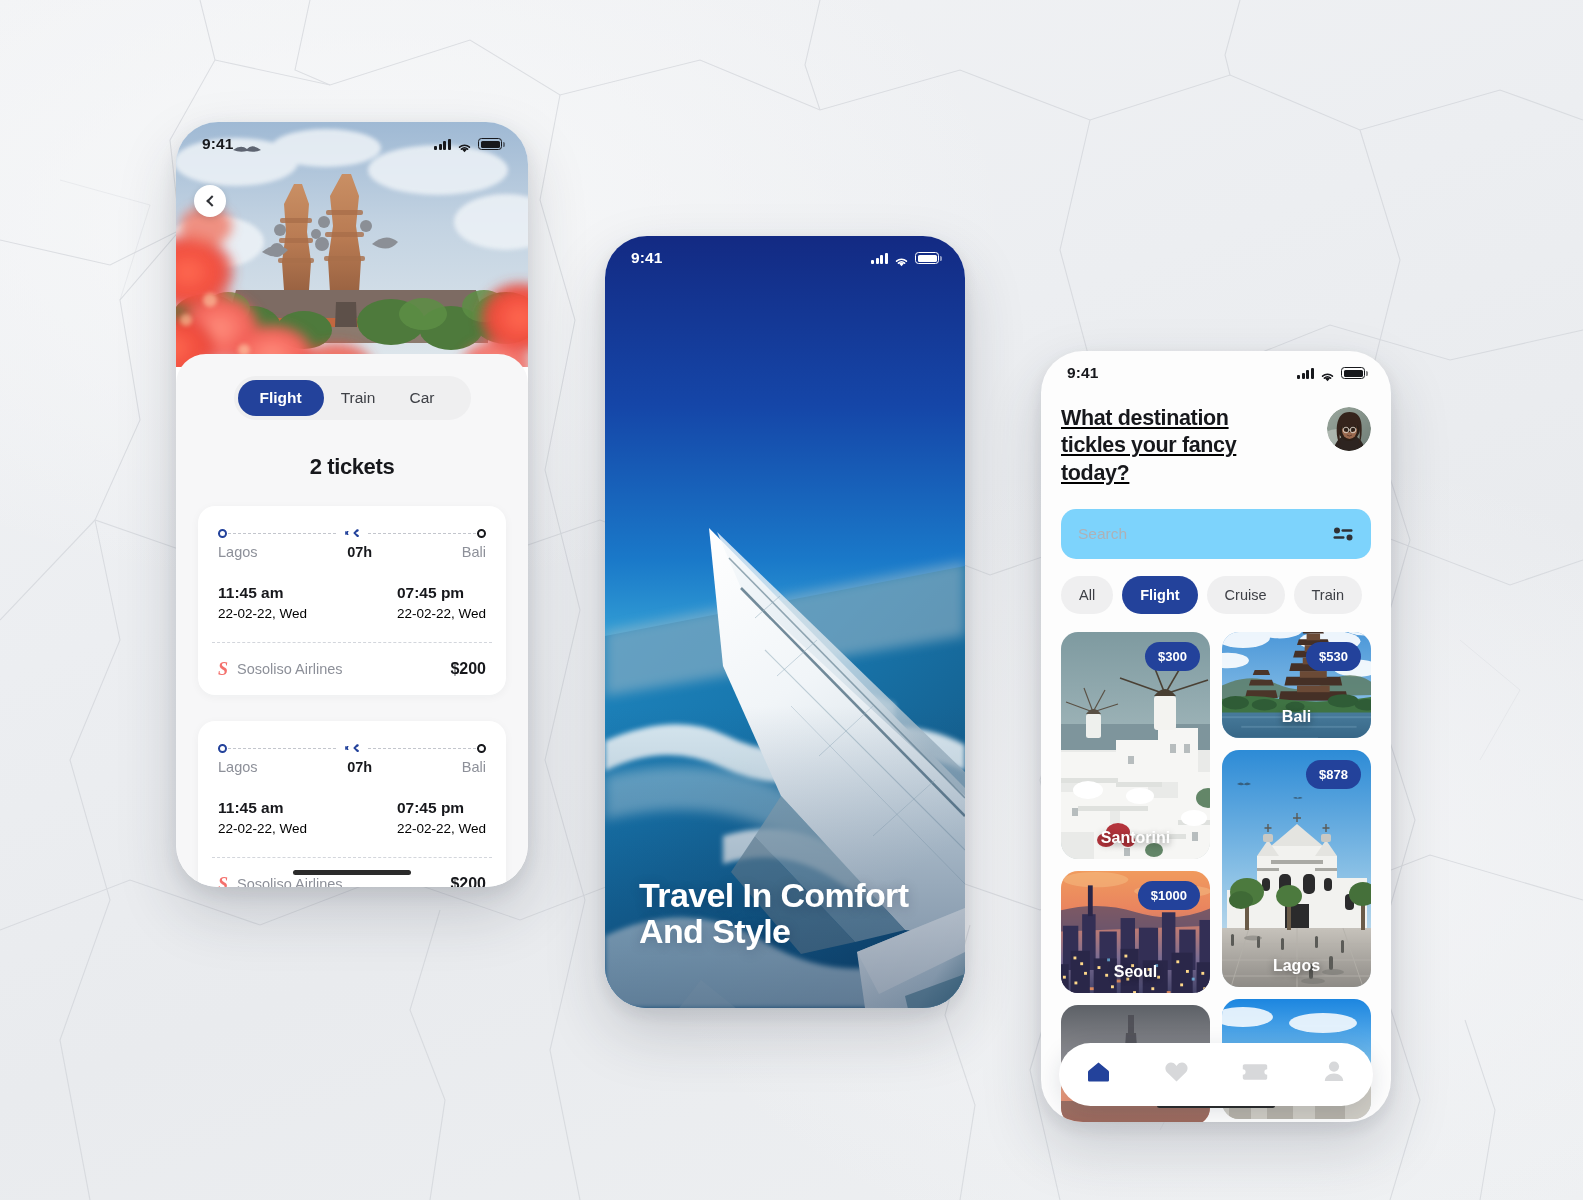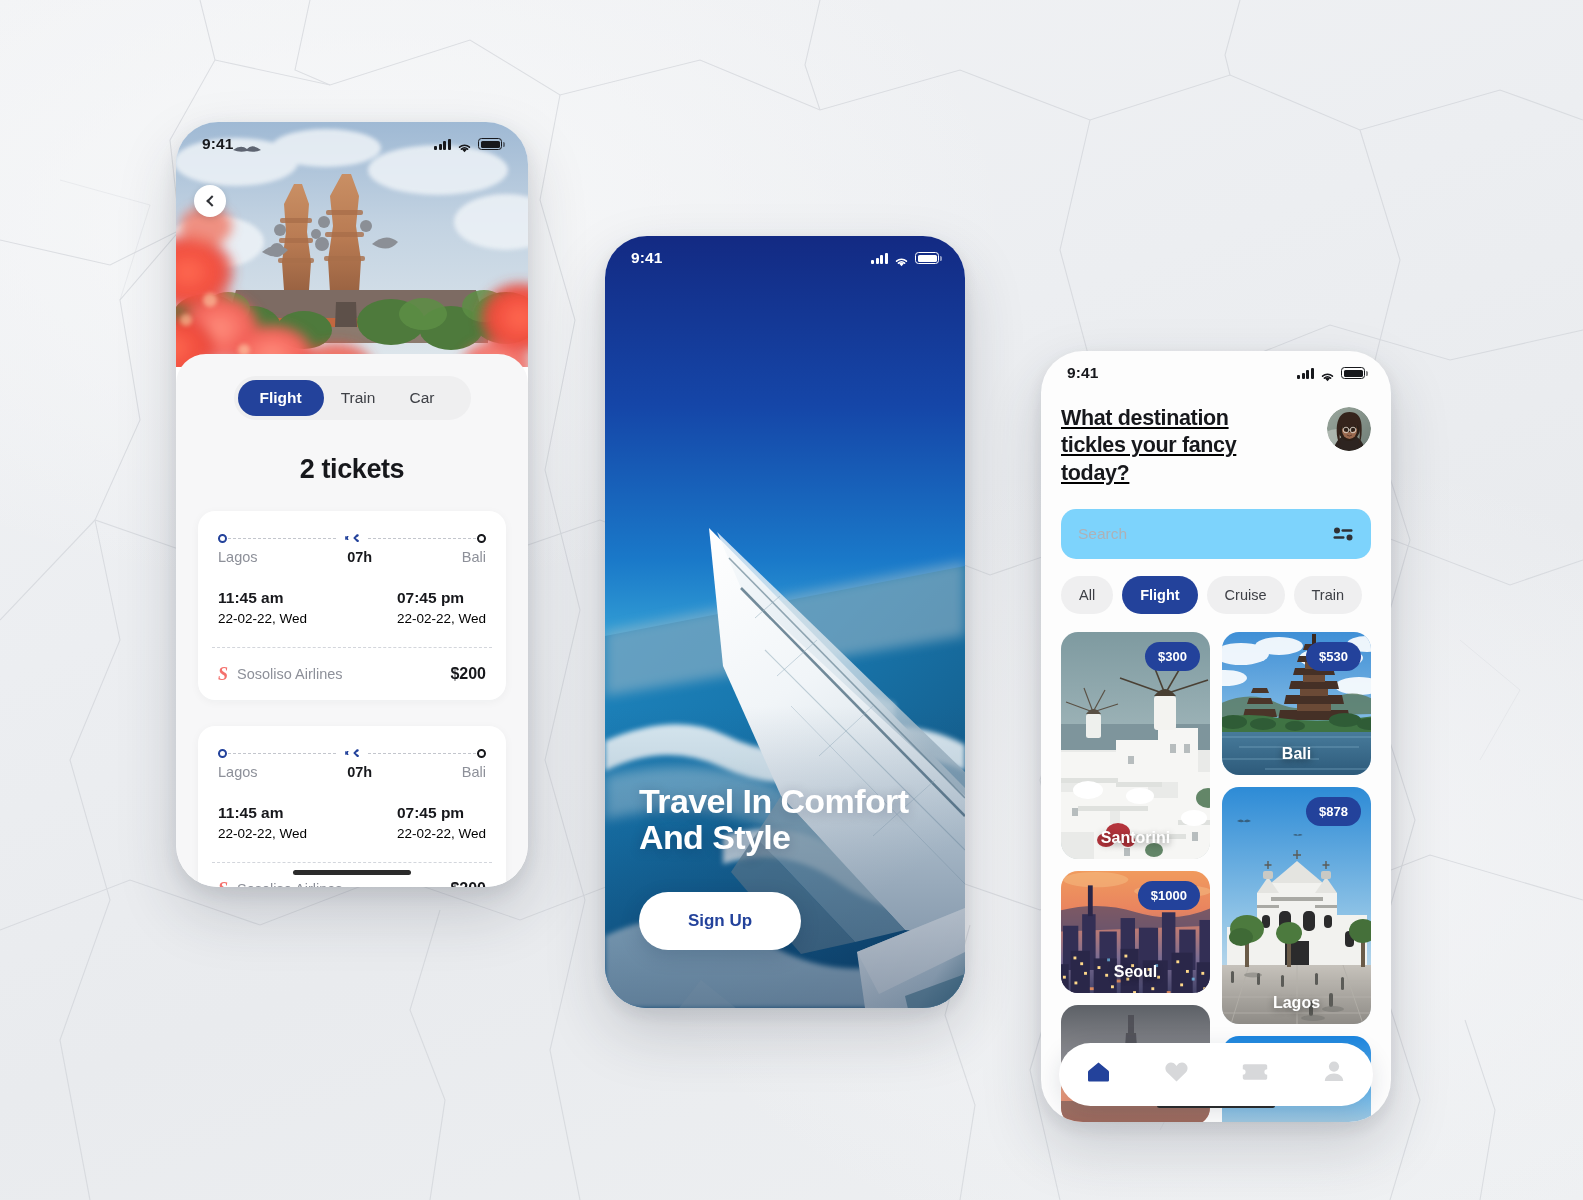--- a/index.html
+++ b/index.html
@@ -140,21 +140,21 @@
     font-size: 15.5px;
     color: #3e4046;
     padding: 0 17px;
     cursor: pointer;
     font-weight: 500;
   }
   .seg.active { background: #23429b; color: #ffffff; font-weight: bold; padding: 0 22px; }
 
   #p1-title {
     text-align: center;
-    font-size: 27px;
+    font-size: 22px;
     font-weight: bold;
     color: #17181c;
     letter-spacing: -.4px;
     margin-top: 34px;
   }
 
   .ticket {
     background: #ffffff;
     border-radius: 17px;
     margin-top: 26px;
@@ -756,21 +756,20 @@
           </svg>
       </span>
       <span class="batt">
           <b></b>
         </span>
     </span>
   </div>
 
   <div id="p2-content">
     <h1 id="p2-head">Travel In Comfort And Style</h1>
-    <button id="p2-cta">Sign Up</button>
   </div>
 </div>
 
 <div class="phone" id="phone3">
 
   <div class="statusbar">
     <span class="sb-dark">9:41</span>
     <span class="sb-right sb-dark">
       <span class="bars">
           <i></i>
@@ -1030,21 +1029,21 @@
             </g>
             <g fill="#6b5a58" opacity=".6">
               <rect x="0" y="96" width="155" height="24"></rect>
             </g>
           </svg>
         </div>
       </div>
 
       <div class="gcol">
 
-        <div class="card" style="height:143px;">
+        <div class="card" style="height:106px;">
           <svg viewBox="0 0 155 143" preserveAspectRatio="xMidYMid slice" aria-hidden="true">
             <defs>
               <linearGradient id="balisky" x1="0" y1="0" x2="0" y2="1">
                 <stop offset="0%" stop-color="#3f8fd6"></stop>
                   <stop offset="60%" stop-color="#7fb9e4"></stop>
                 <stop offset="100%" stop-color="#c6dced"></stop>
               </linearGradient>
               <linearGradient id="baliwater" x1="0" y1="0" x2="0" y2="1">
                 <stop offset="0%" stop-color="#4a7e9e"></stop>
                   <stop offset="100%" stop-color="#2d5a7a"></stop>

